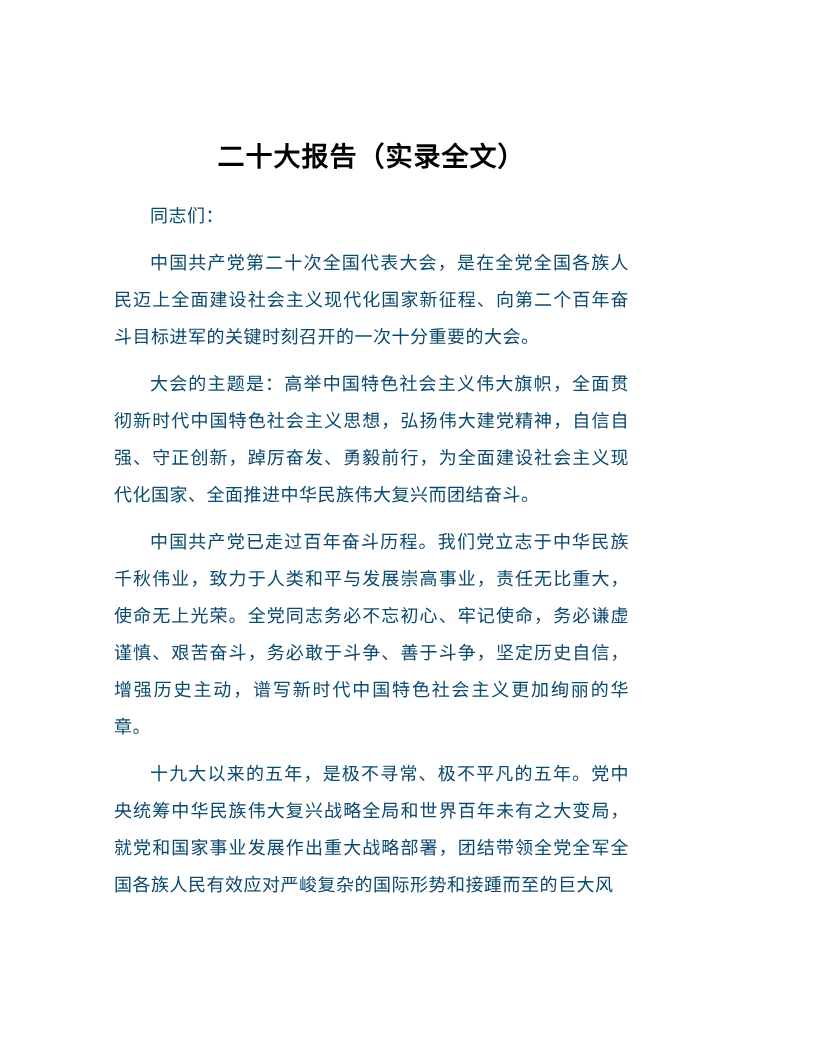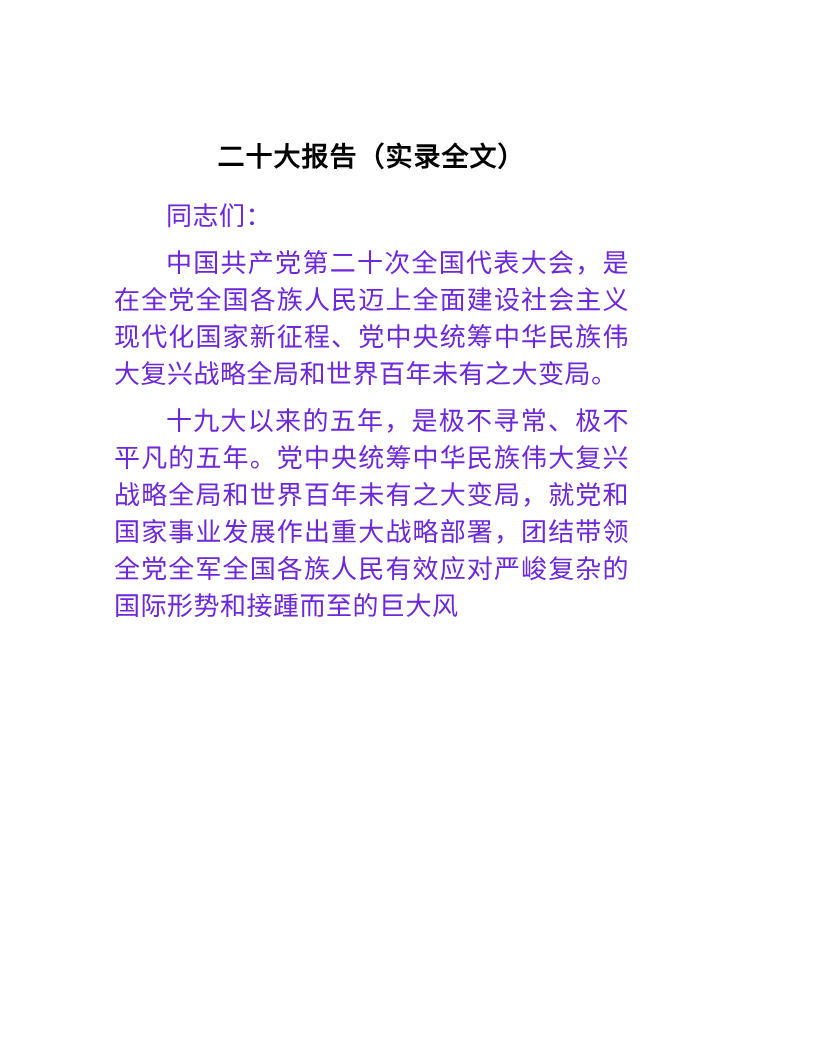--- a/index.html
+++ b/index.html
@@ -22,36 +22,38 @@
     font-weight: 700;
     font-size: 27px;
     line-height: 54px;
     text-align: center;
     margin: 34px 0 14px 0;
     letter-spacing: 1px;
     color: #000000;
   }
   .doc-body {
     font-family: "Liberation Serif", "DejaVu Serif", serif;
-    font-size: 26px;
-    color: #6d28d9;
+    font-size: 18px;
+    color: #0c4a6e;
   }
   .para {
     margin: 10px 0 0 0;
     line-height: 37px;
     text-indent: 2em;
     text-align: justify;
     text-justify: inter-character;
     letter-spacing: 0.5px;
     word-break: break-all;
   }
 </style>
 </head>
 <body>
 
 <div class="page">
   <h1 class="doc-title">二十大报告（实录全文）</h1>
   <div class="doc-body">
       <p class="para para-salutation">同志们：</p>
-      <p class="para para-body">中国共产党第二十次全国代表大会，是在全党全国各族人民迈上全面建设社会主义现代化国家新征程、党中央统筹中华民族伟大复兴战略全局和世界百年未有之大变局。</p>
+      <p class="para para-body">中国共产党第二十次全国代表大会，是在全党全国各族人民迈上全面建设社会主义现代化国家新征程、向第二个百年奋斗目标进军的关键时刻召开的一次十分重要的大会。</p>
+      <p class="para para-body">大会的主题是：高举中国特色社会主义伟大旗帜，全面贯彻新时代中国特色社会主义思想，弘扬伟大建党精神，自信自强、守正创新，踔厉奋发、勇毅前行，为全面建设社会主义现代化国家、全面推进中华民族伟大复兴而团结奋斗。</p>
+      <p class="para para-body">中国共产党已走过百年奋斗历程。我们党立志于中华民族千秋伟业，致力于人类和平与发展崇高事业，责任无比重大，使命无上光荣。全党同志务必不忘初心、牢记使命，务必谦虚谨慎、艰苦奋斗，务必敢于斗争、善于斗争，坚定历史自信，增强历史主动，谱写新时代中国特色社会主义更加绚丽的华章。</p>
       <p class="para para-body">十九大以来的五年，是极不寻常、极不平凡的五年。党中央统筹中华民族伟大复兴战略全局和世界百年未有之大变局，就党和国家事业发展作出重大战略部署，团结带领全党全军全国各族人民有效应对严峻复杂的国际形势和接踵而至的巨大风</p>
     </div>
 </div>
 
 </body></html>

